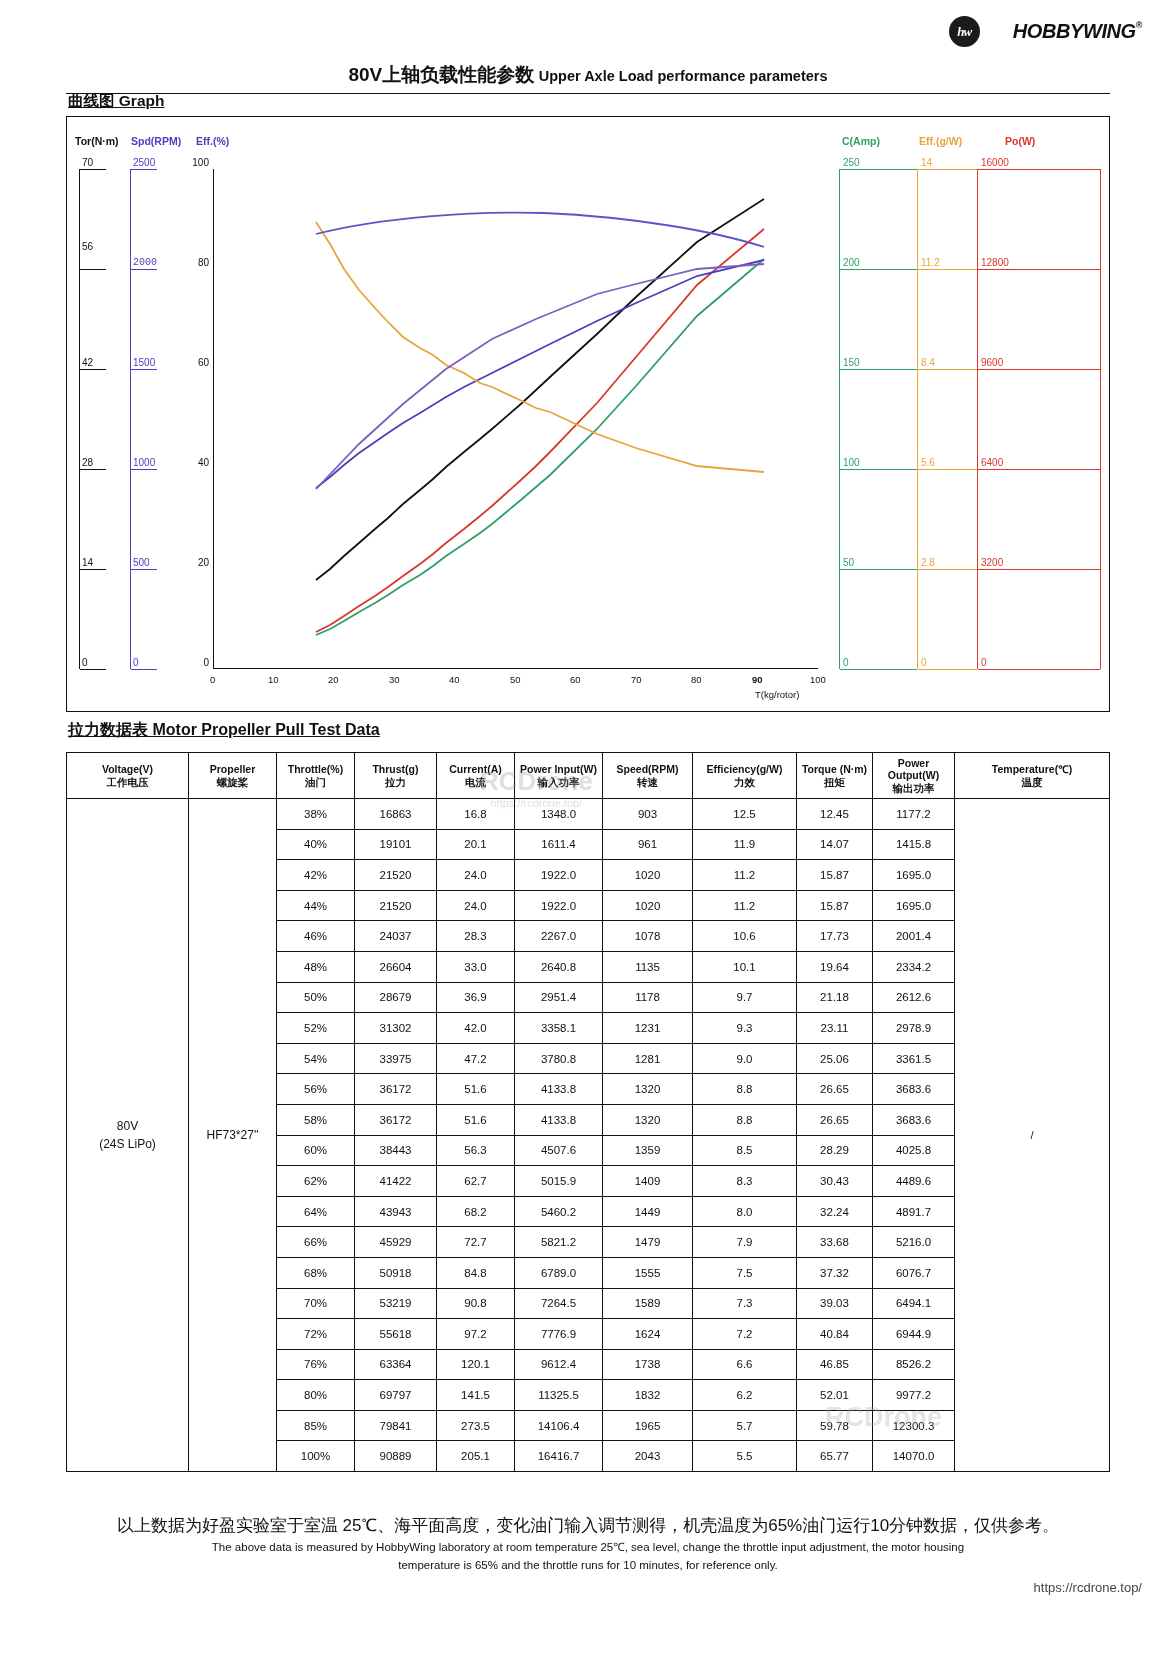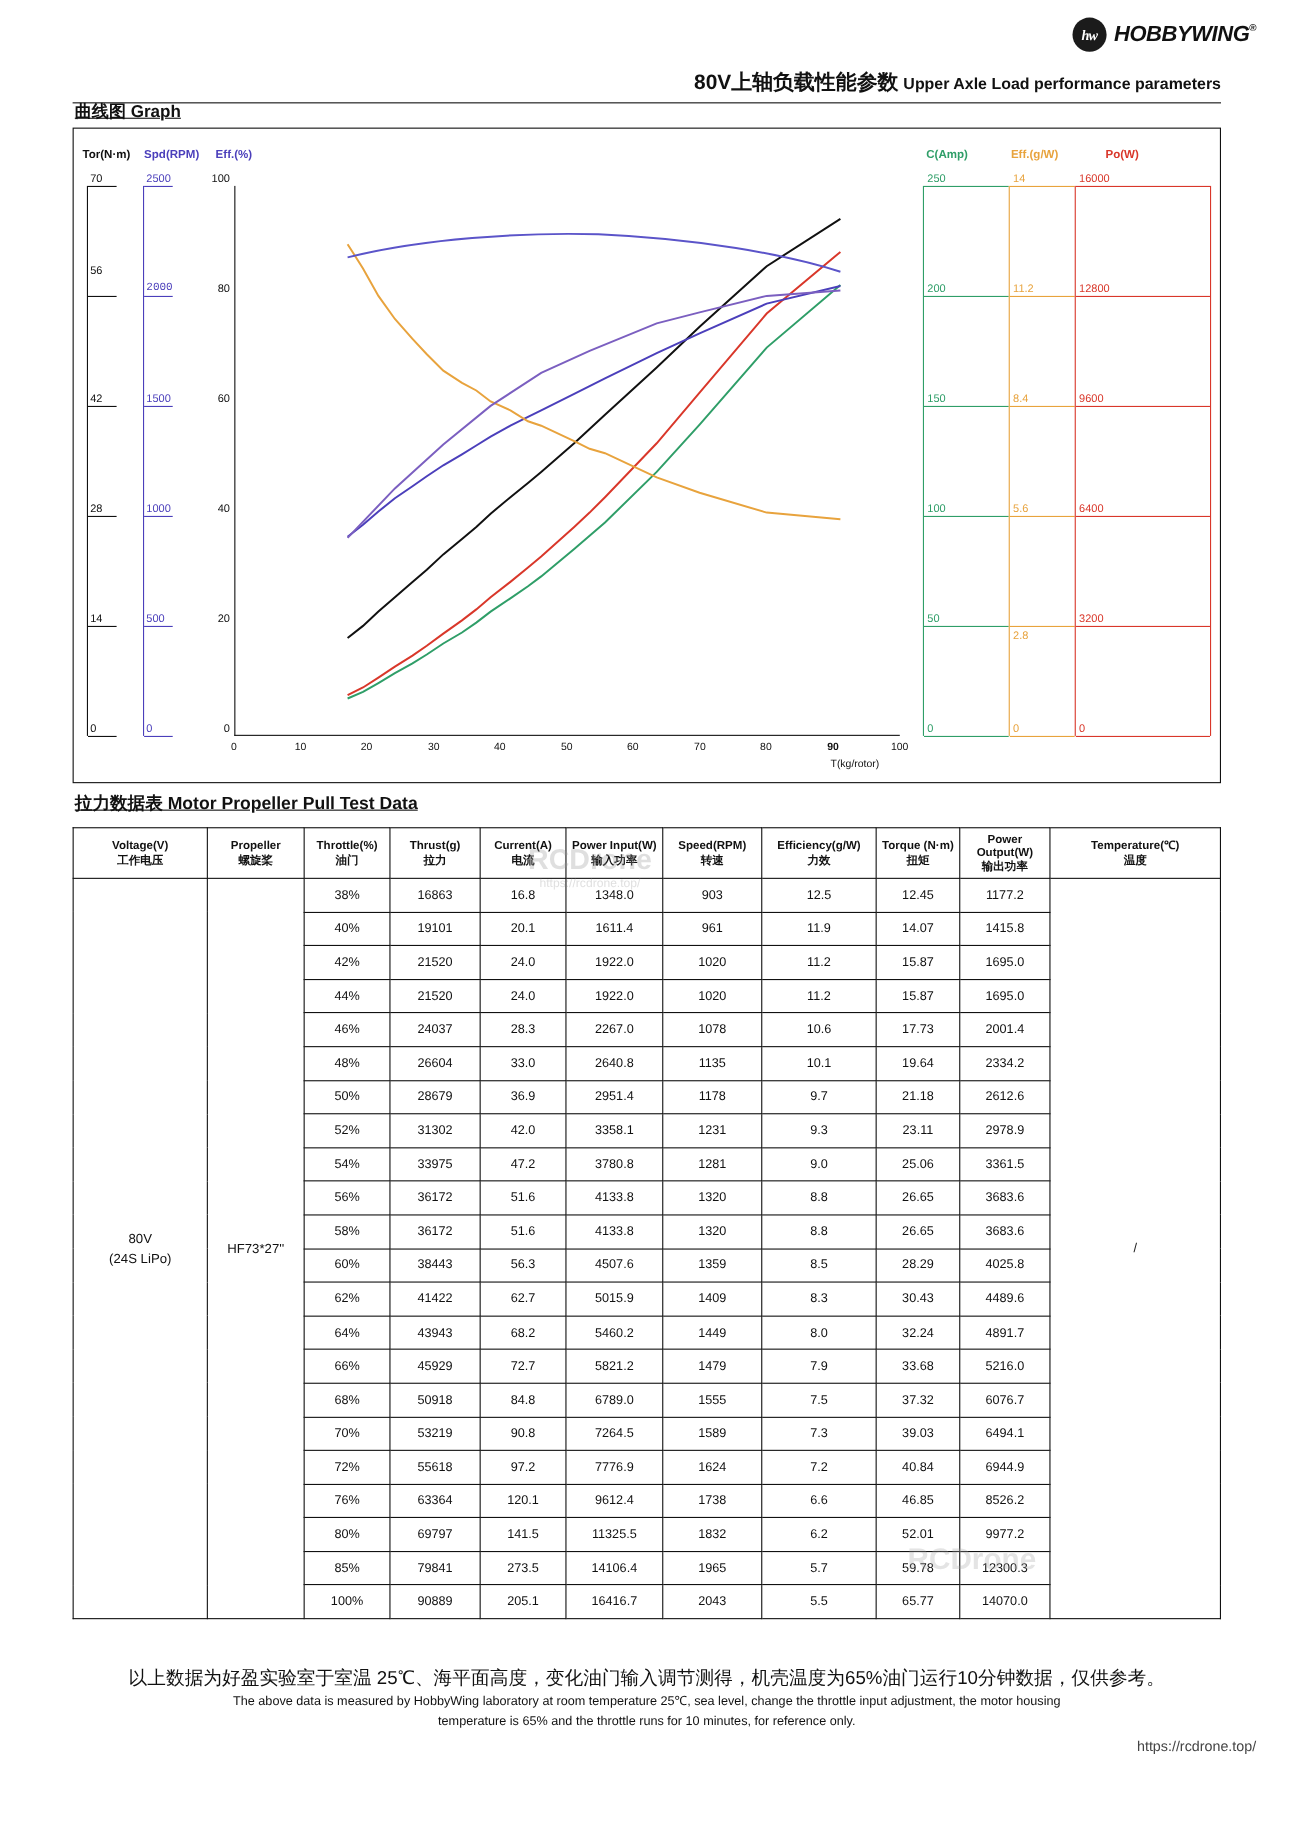--- a/index.html
+++ b/index.html
@@ -21,29 +21,29 @@
   .brand-logo {
     width:31px; height:31px; border-radius:50%;
     background:#1b1b1b; color:#fff;
     display:flex; align-items:center; justify-content:center;
     font-style:italic; font-weight:bold; font-size:13px;
     font-family:"Liberation Serif", serif;
     letter-spacing:-1px;
   }
   .brand-name {
     font-weight:bold; font-style:italic; font-size:20px;
-    letter-spacing:-0.4px; color:#111;
+    letter-spacing:-0.4px; color:#111;margin-left:26px;
   }
   .brand-r { font-size:9px; vertical-align:top; font-style:normal; }
 
   
   .title-band {
     position:absolute; left:66px; top:62px; width:1044px;
     border-bottom:1.4px solid #111;
-    text-align:right;
+    text-align:center;
     padding-bottom:5px;
   }
   .title-cn { font-size:19px; font-weight:bold; }
   .title-en { font-size:14.5px; font-weight:bold; }
 
   .section-label {
     position:absolute; font-size:15.5px; font-weight:bold;text-decoration:underline;
   }
   #graph-label { left:68px; top:91px; }
   #table-label { left:68px; top:720px; font-size:16px; }
@@ -253,21 +253,21 @@
     <div class="rscale" style="left:850px; width:60px; border-color:#e8a33d;">
       <div class="rt" style="top:0px;   border-color:#e8a33d;"></div>
         <div class="rl" style="top:-12px;color:#e8a33d;">14</div>
       <div class="rt" style="top:100px; border-color:#e8a33d;"></div>
         <div class="rl" style="top:88px; color:#e8a33d;">11.2</div>
       <div class="rt" style="top:200px; border-color:#e8a33d;"></div>
         <div class="rl" style="top:188px;color:#e8a33d;">8.4</div>
       <div class="rt" style="top:300px; border-color:#e8a33d;"></div>
         <div class="rl" style="top:288px;color:#e8a33d;">5.6</div>
       <div class="rt" style="top:400px; border-color:#e8a33d;"></div>
-        <div class="rl" style="top:404px;color:#e8a33d;text-align:right;">2.8</div>
+        <div class="rl" style="top:388px;color:#e8a33d;text-align:right;">2.8</div>
       <div class="rt" style="top:500px; border-color:#e8a33d;"></div>
         <div class="rl" style="top:488px;color:#e8a33d;">0</div>
     </div>
 
     <div class="rscale" style="left:910px; width:124px; border-color:#d9372a; border-right:1.4px solid #d9372a;">
       <div class="rt" style="top:0px;   border-color:#d9372a;"></div>
         <div class="rl" style="top:-12px;color:#d9372a;">16000</div>
       <div class="rt" style="top:100px; border-color:#d9372a;"></div>
         <div class="rl" style="top:88px; color:#d9372a;">12800</div>
       <div class="rt" style="top:200px; border-color:#d9372a;"></div>

